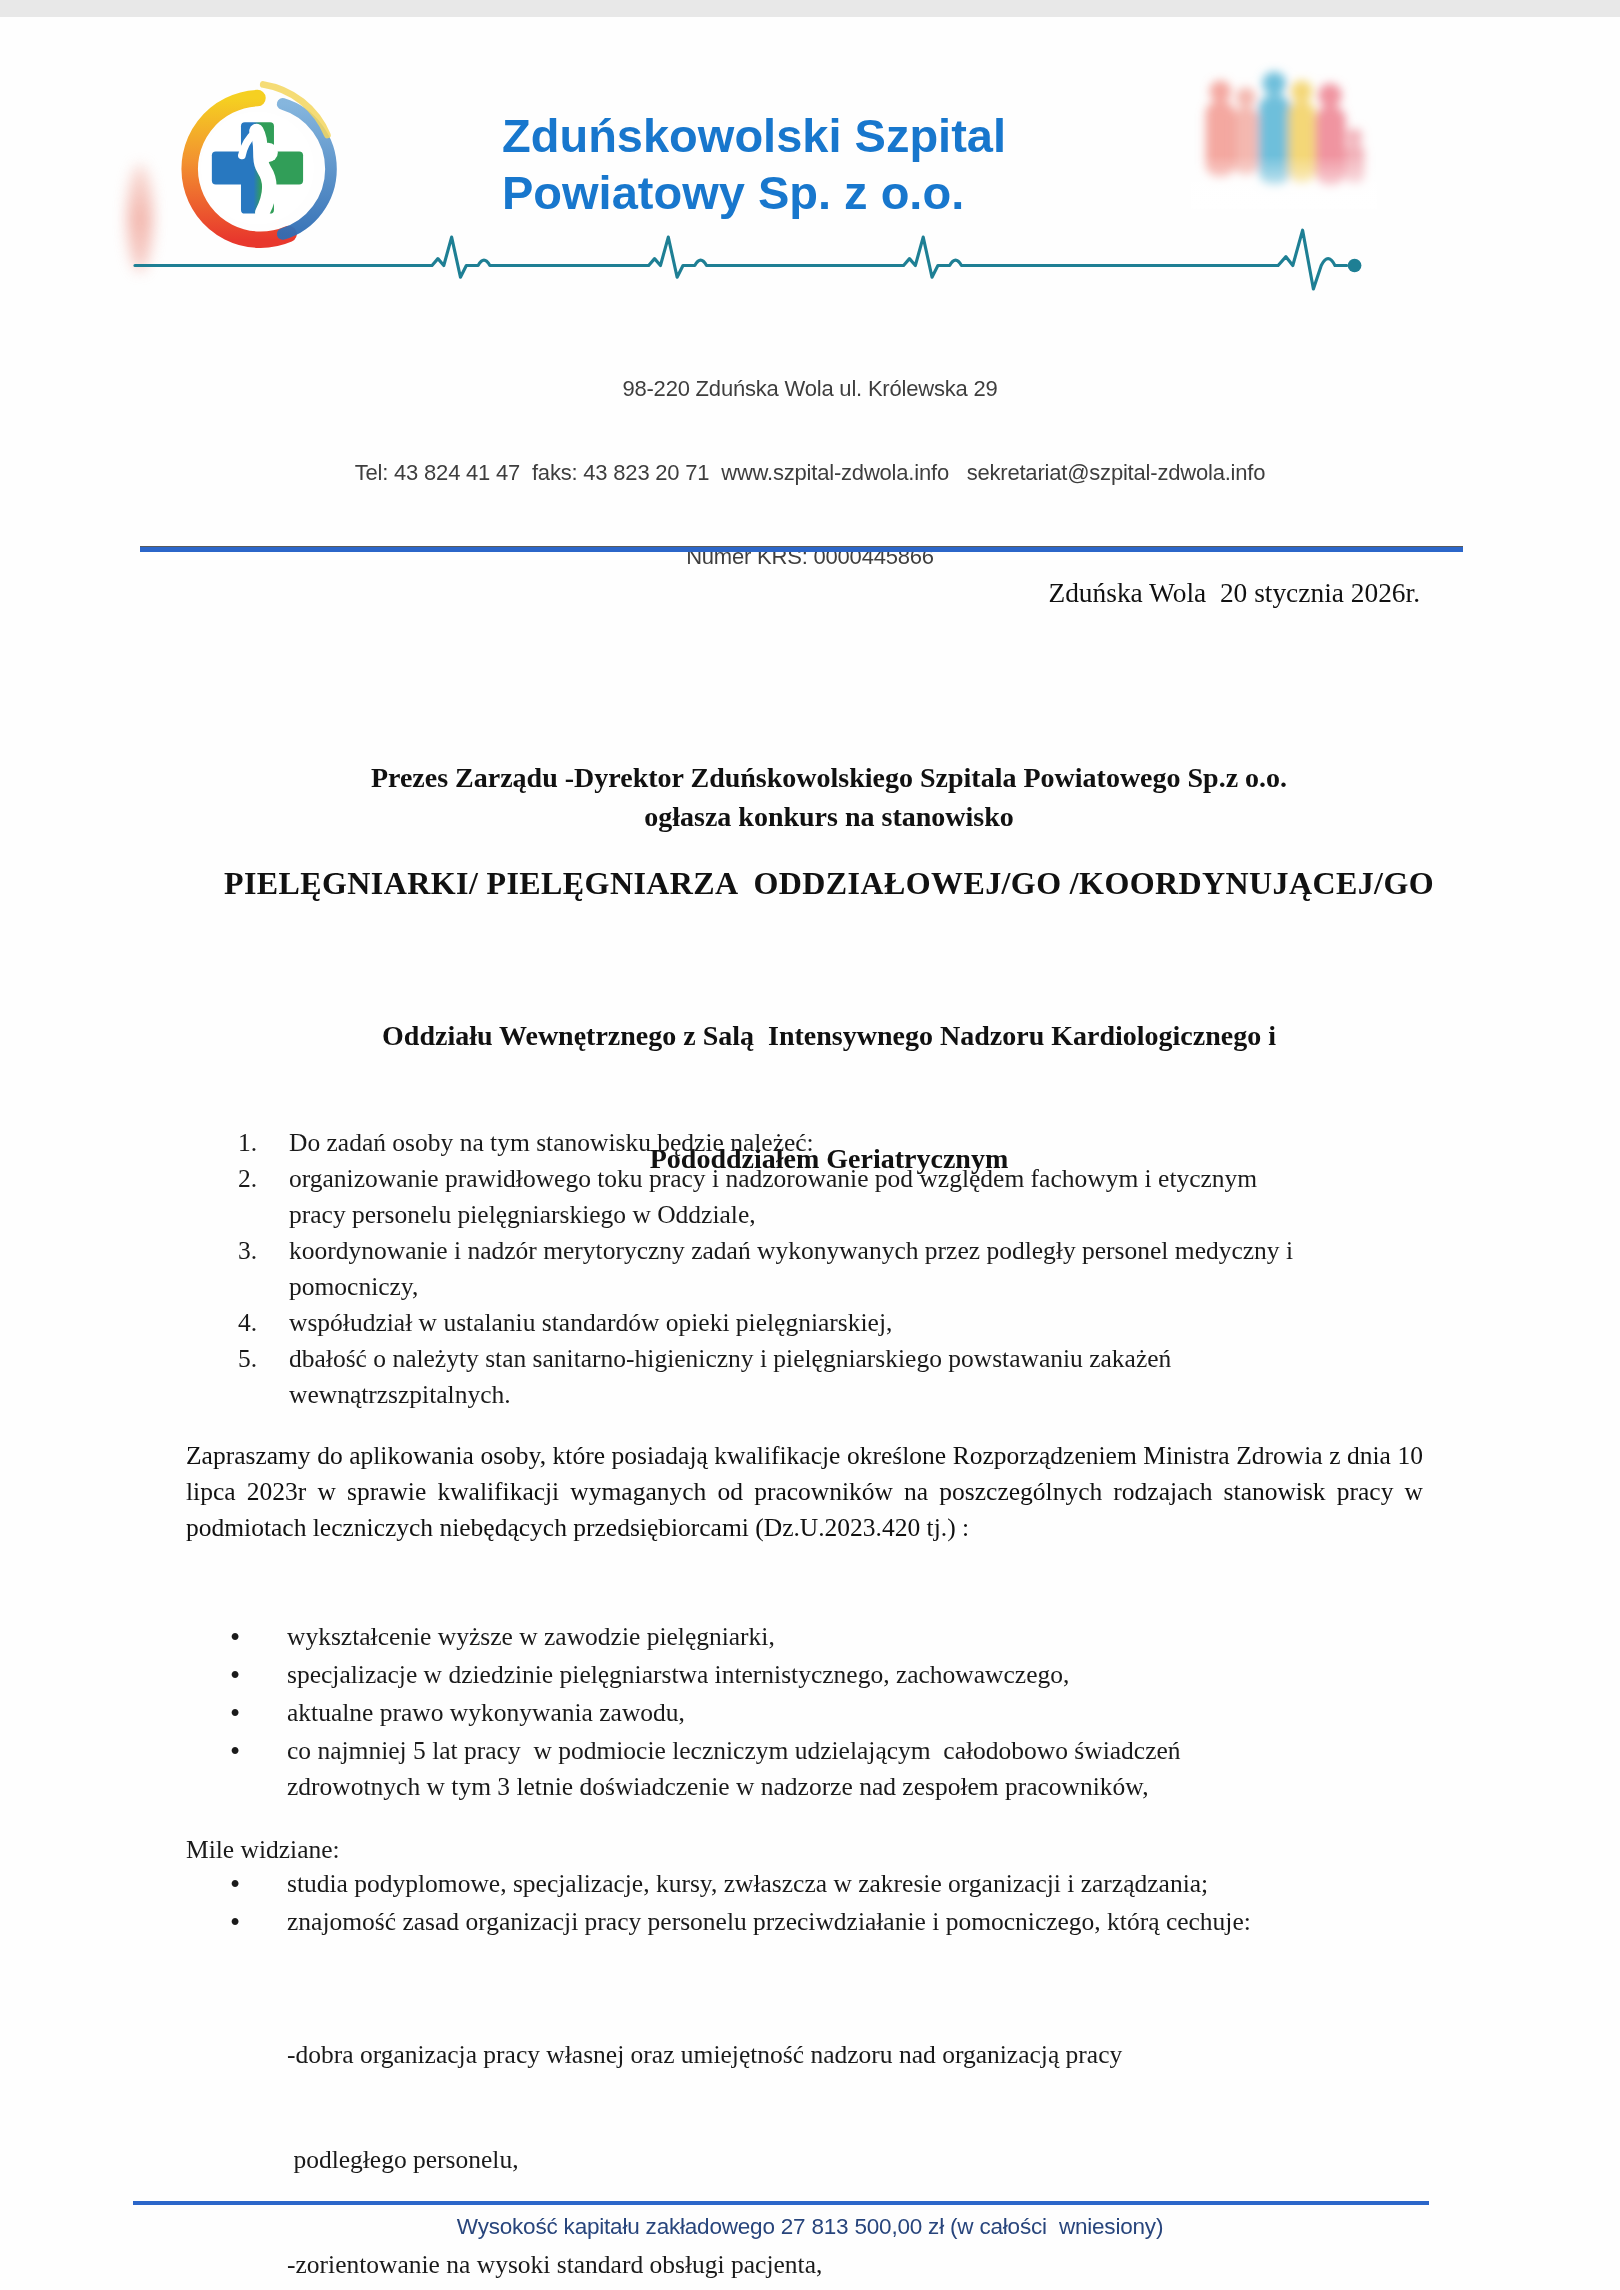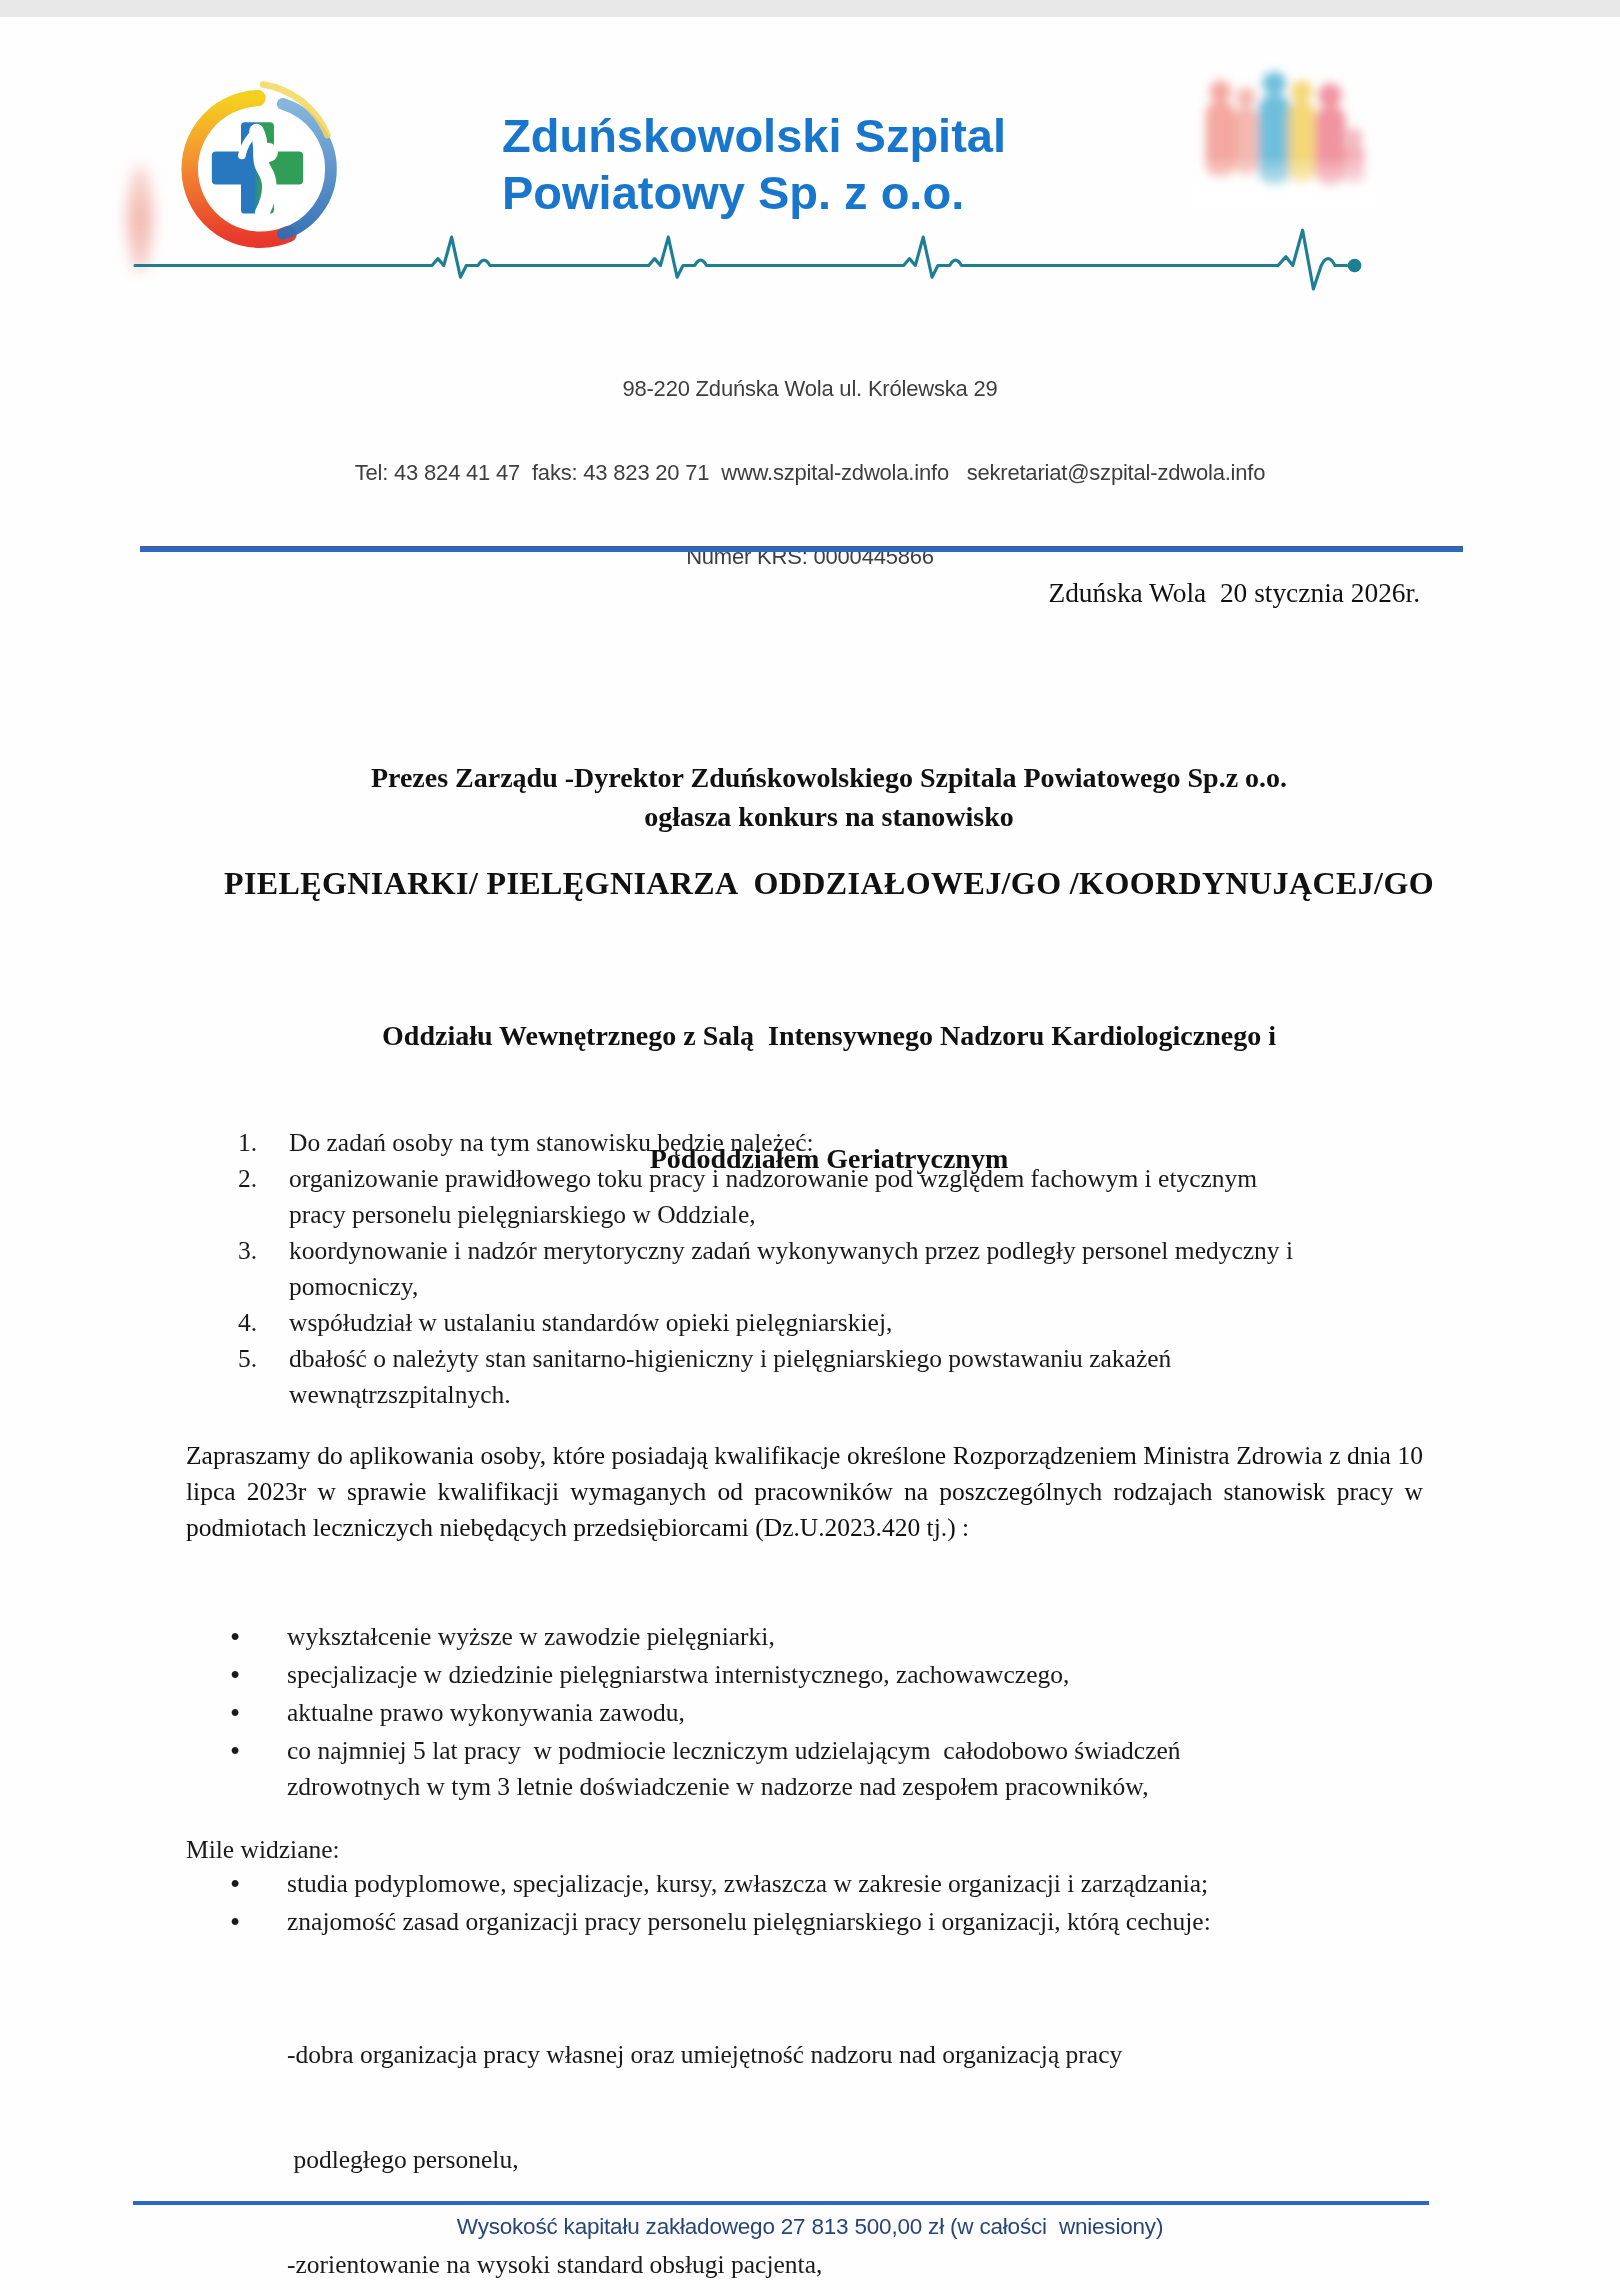--- a/index.html
+++ b/index.html
@@ -236,21 +236,21 @@
   </div>
 
   <div class="mile">Mile widziane:</div>
   <div class="ulist second">
     <div class="item">
         <span class="bullet"></span>
         <span class="txt">studia podyplomowe, specjalizacje, kursy, zwłaszcza w zakresie organizacji i zarządzania;</span>
       </div>
     <div class="item">
         <span class="bullet"></span>
-        <span class="txt">znajomość zasad organizacji pracy personelu pielęgniarskiego i organizacji, którą cechuje:</span>
+        <span class="txt">znajomość zasad organizacji pracy personelu przeciwdziałanie i pomocniczego, którą cechuje:</span>
       </div>
   </div>
 
   <div class="traits">
     <div>-dobra organizacja pracy własnej oraz umiejętność nadzoru nad organizacją pracy</div>
     <div> podległego personelu,</div>
     <div>-zorientowanie na wysoki standard obsługi pacjenta,</div>
     
   </div>
 

